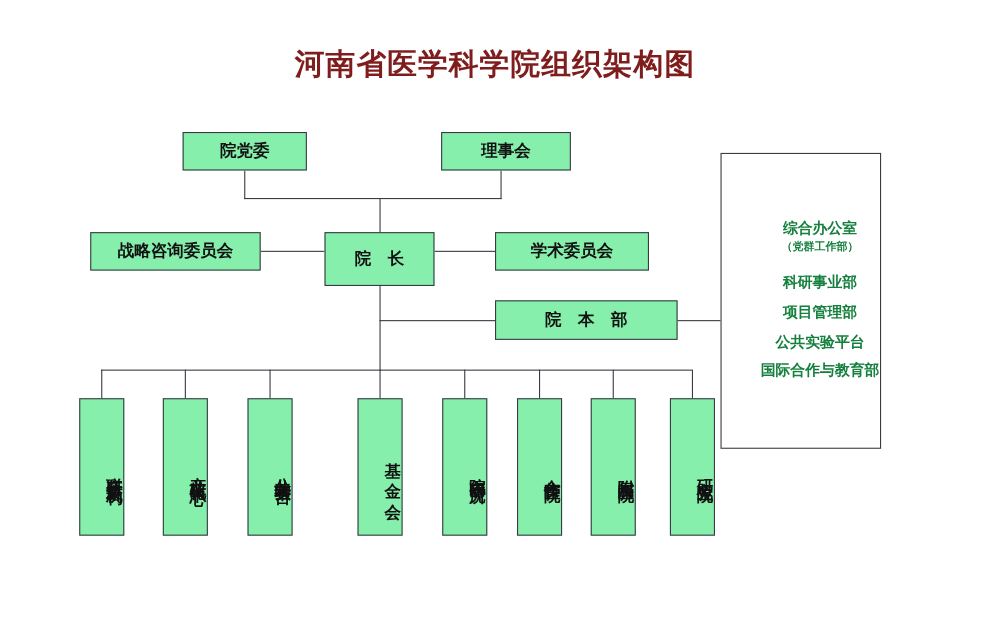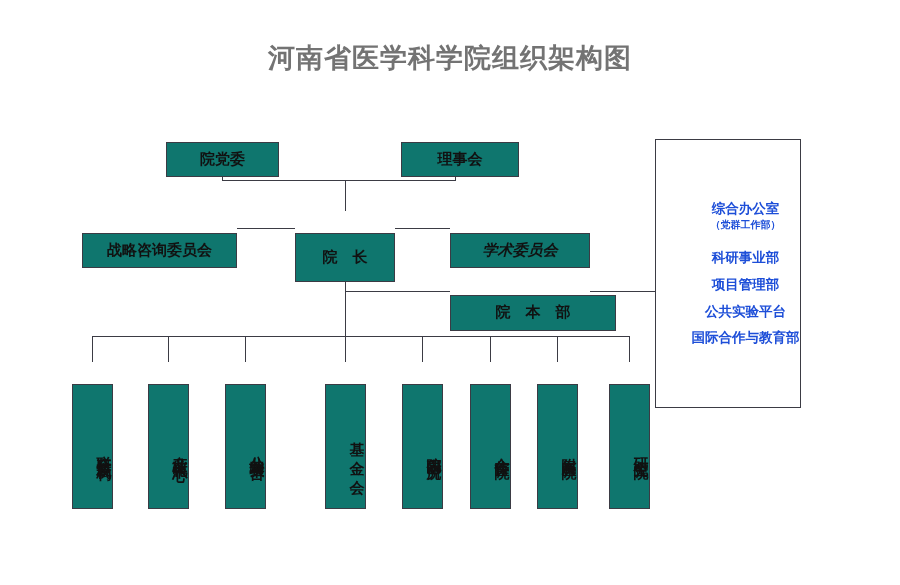--- a/index.html
+++ b/index.html
@@ -25,41 +25,40 @@
   
   #page-title {
     position: absolute;
     left: 0;
     top: 40px;
     width: 900px;
     text-align: center;
     font-size: 27px;
     font-weight: 700;
     letter-spacing: 1px;
-    color: #737373;
+    color: #7f1d1d;
     font-family: "DejaVu Serif", "Liberation Serif", serif;
   }
 
   
   .node {
     position: absolute;
     box-sizing: border-box;
     border: 1.4px solid #3b3b44;
-    background: #0f766e;
+    background: #86efac;
     display: flex;
     align-items: center;
     justify-content: center;
     font-size: 15px;
     font-weight: 700;
     color: #111111;
     font-family: "DejaVu Serif", "Liberation Serif", serif;
     line-height: 1.15;
     text-align: center;
     z-index: 3;
-    margin-top: 22px;
   }
 
   
   .node.vertical {
     writing-mode: vertical-rl;
     text-orientation: upright;
     letter-spacing: 2px;
     padding-top: 6px;
     align-items: flex-start;
     justify-content: center;
@@ -84,21 +83,21 @@
     display: flex;
     flex-direction: column;
     justify-content: center;
     align-items: center;
     z-index: 3;
     padding: 6px 0;
   }
   .dept-item {
     font-size: 13.5px;
     font-weight: 700;
-    color: #1d4ed8;
+    color: #15803d;
     font-family: "DejaVu Serif", "Liberation Serif", serif;
     text-align: center;
     line-height: 1.32;
     white-space: nowrap;
     margin-left: 35px;
   }
   .dept-item .sub {
     display: block;
     font-size: 10px;
   }
@@ -141,21 +140,21 @@
   <div class="line v" style="left:629px; top:336px; height:26px;"></div>
 
   <div class="node" style="left:166px; top:120px; width:113px; height:35px;">院党委</div>
 
   <div class="node" style="left:401px; top:120px; width:118px; height:35px;">理事会</div>
 
   <div class="node" style="left:82px; top:211px; width:155px; height:35px;">战略咨询委员会</div>
 
   <div class="node" style="left:295px; top:211px; width:100px; height:49px;">院　长</div>
 
-  <div class="node" style="left:450px; top:211px; width:140px; height:35px;font-style:italic;">学术委员会</div>
+  <div class="node" style="left:450px; top:211px; width:140px; height:35px;">学术委员会</div>
 
   <div class="node" style="left:450px; top:273px; width:166px; height:36px;">院　本　部</div>
 
   <div class="node vertical" style="left:72px; top:362px; width:41px; height:125px;">联合研发机构</div>
 
   <div class="node vertical" style="left:148px; top:362px; width:41px; height:125px;">产业转化中心</div>
 
   <div class="node vertical" style="left:225px; top:362px; width:41px; height:125px;">公共实验平台</div>
 
   <div class="node vertical" style="left:325px; top:362px; width:41px; height:125px;">基　金　会</div>

